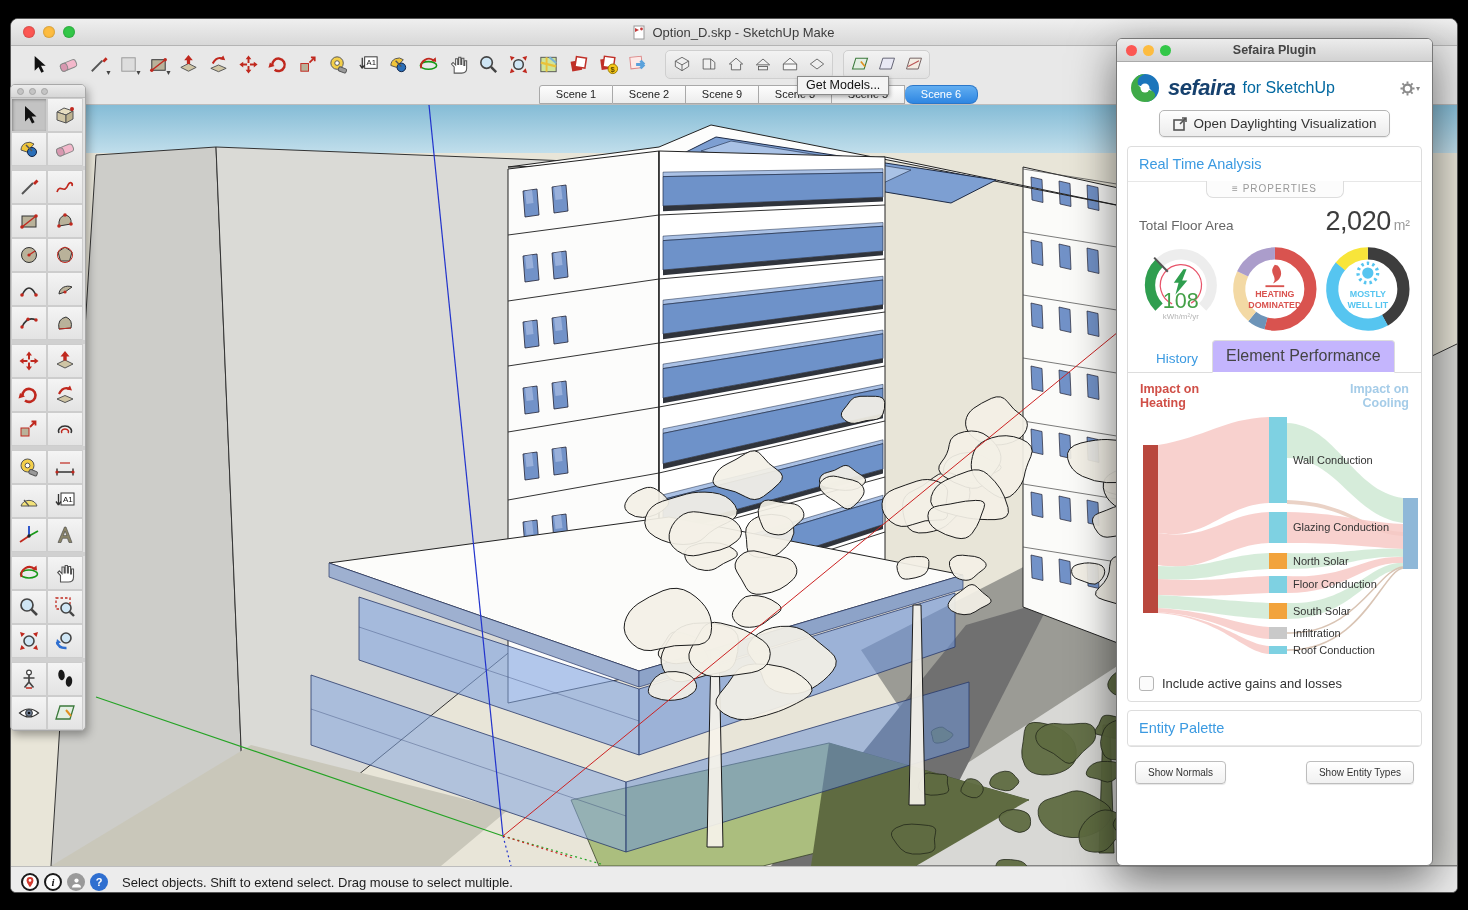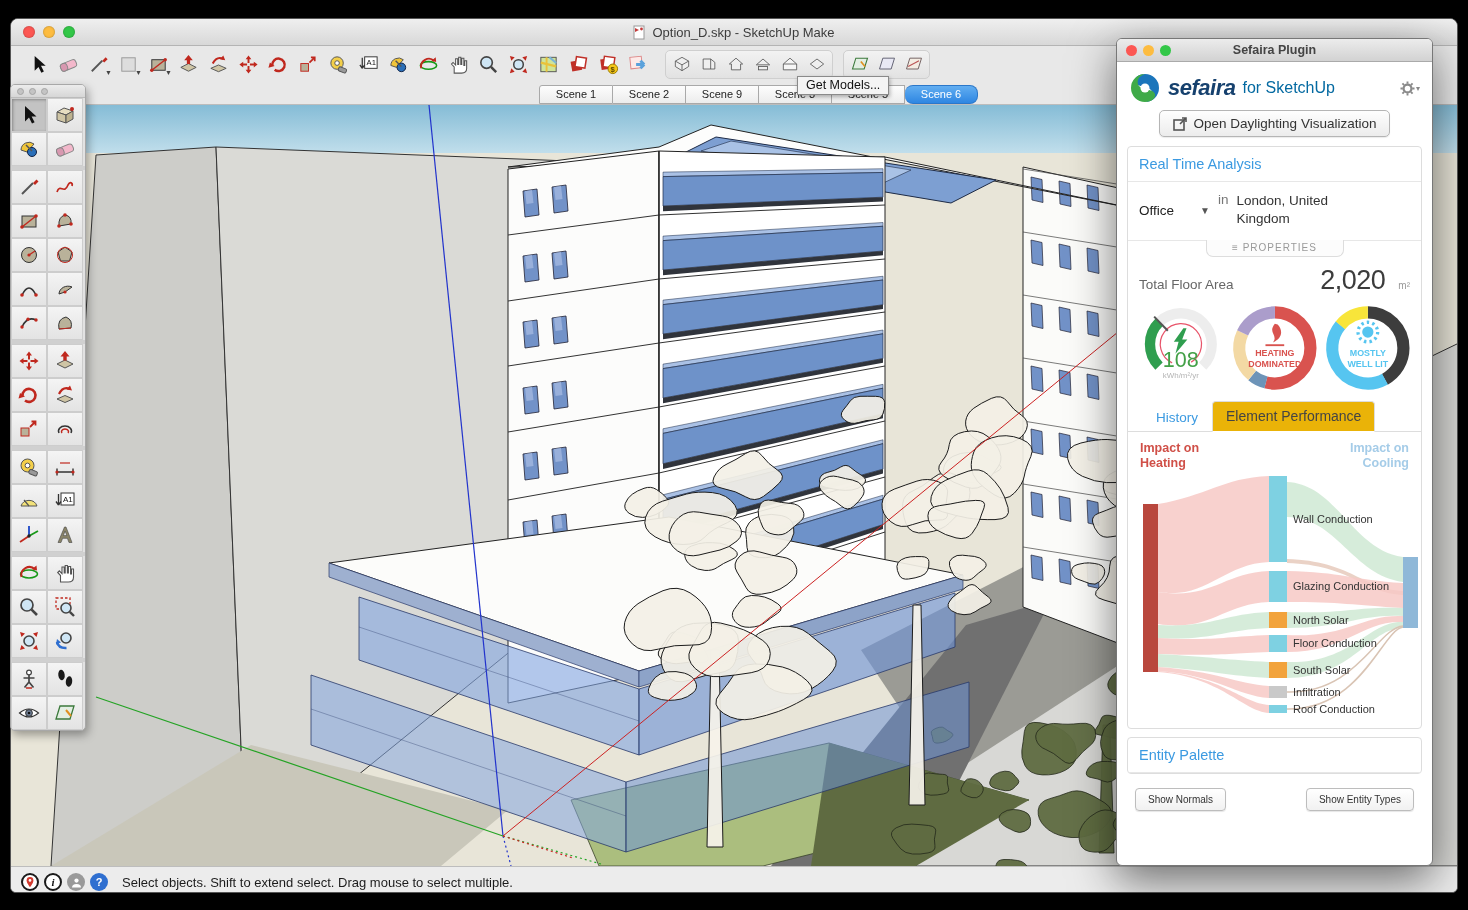--- a/index.html
+++ b/index.html
@@ -82,27 +82,27 @@
     padding-bottom:12px;}
   .sf-select{display:flex;align-items:center;gap:26px;color:#222;}
   .sf-select .car{color:#555;font-size:10px;}
   .sf-in{color:#777;}
   .sf-loc{line-height:1.35;}
   .props-tab{width:136px;margin:-1px auto 0;border:1px solid #ddd;border-top:none;border-radius:0 0 7px 7px;
     background:#fcfcfc;text-align:center;font-size:10px;letter-spacing:1px;color:#999;padding:2px 0 3px;}
   .floor-row{display:flex;align-items:baseline;padding:8px 11px 0;}
   .floor-label{font-size:13.5px;color:#666;}
   .floor-val{margin-left:auto;font-size:27px;color:#3c3c3c;letter-spacing:-.5px;}
-  .floor-unit{font-size:10px;color:#999;margin-left:13px;}
+  .floor-unit{font-size:14px;color:#999;margin-left:3px;}
   .gauges{display:flex;justify-content:space-between;padding:2px 6px 0;text-align:right;}
   .gauge{width:96px;height:100px;}
   .sf-tabs{display:flex;align-items:flex-end;border-bottom:1px solid #ddd;padding:0 0 0 14px;margin-top:2px;height:31px;}
   .sf-tab-link{font-size:13.5px;color:#3b9ae1;padding:6px 14px;}
-  .sf-tab-active{font-size:14px;color:#444;border:1px solid #ddd;border-bottom:1px solid #fff;
-    border-radius:4px 4px 0 0;padding:6px 13px 7px;margin-bottom:-1px;background:#eab308;text-align:right;}
+  .sf-tab-active{font-size:16px;color:#444;border:1px solid #ddd;border-bottom:1px solid #fff;
+    border-radius:4px 4px 0 0;padding:6px 13px 7px;margin-bottom:-1px;background:#c4b5fd;text-align:right;}
   .impact-row{display:flex;justify-content:space-between;padding:9px 12px 0;font-size:12.5px;font-weight:bold;line-height:1.15;}
   .imp-heat{color:#d05048;}
   .imp-cool{color:#a5cce8;text-align:right;}
   .sankey-wrap{padding:2px 5px 0 9px;}
   .chk-row{display:flex;align-items:center;gap:8px;padding:7px 11px 10px;font-size:13px;color:#333;}
   .chk{width:13px;height:13px;border:1px solid #b5b5b5;border-radius:3px;background:#fbfbfb;}
   .sf-buttons{display:flex;justify-content:space-between;padding:6px 8px 0;}
   .sf-btn2{background:linear-gradient(#fff,#f1f1f1);border:1px solid #bdbdbd;border-radius:4px;
     font-size:10px;color:#333;padding:5px 12px;box-shadow:0 1px 1px rgba(0,0,0,.1);}
   svg text{font-family:"Liberation Sans",sans-serif;}
@@ -924,31 +924,20 @@
           <rect x="1" y="3" width="10" height="10" fill="none" stroke="#555" stroke-width="1.6"></rect>
           <path d="M7 7 L13 1 M9 1 h4 v4" stroke="#555" stroke-width="1.6" fill="none"></path>
         </svg>
         <span>Open Daylighting Visualization</span>
       </span>
     </div>
 
     <div class="sf-card">
       <div class="sf-sec-title">Real Time Analysis</div>
 
-      <div class="sf-office-row">
-        <span class="sf-select">
-          <span>Office</span>
-            <span class="car">▼</span>
-        </span>
-        <span class="sf-in">in</span>
-        <span class="sf-loc">
-          <span>London, United</span><br>
-          <span>Kingdom</span>
-        </span>
-      </div>
       <div class="props-tab">
         <span>≡ </span><span>PROPERTIES</span>
       </div>
 
       <div class="floor-row">
         <span class="floor-label">Total Floor Area</span>
         <span class="floor-val">2,020</span>
         <span class="floor-unit">m²</span>
       </div>
 
@@ -1026,20 +1015,24 @@
             <text x="156" y="118">Glazing Conduction</text>
             <text x="156" y="152">North Solar</text>
             <text x="156" y="175">Floor Conduction</text>
             <text x="156" y="202">South Solar</text>
             <text x="156" y="224">Infiltration</text>
             <text x="156" y="241">Roof Conduction</text>
           </g>
         </svg>
       </div>
 
+      <div class="chk-row">
+        <span class="chk"></span>
+        <span>Include active gains and losses</span>
+      </div>
     </div>
 
     <div class="sf-card">
       <div class="sf-sec-title">Entity Palette</div>
     </div>
 
     <div class="sf-buttons">
       <span class="sf-btn2">Show Normals</span>
       <span class="sf-btn2">Show Entity Types</span>
     </div>

